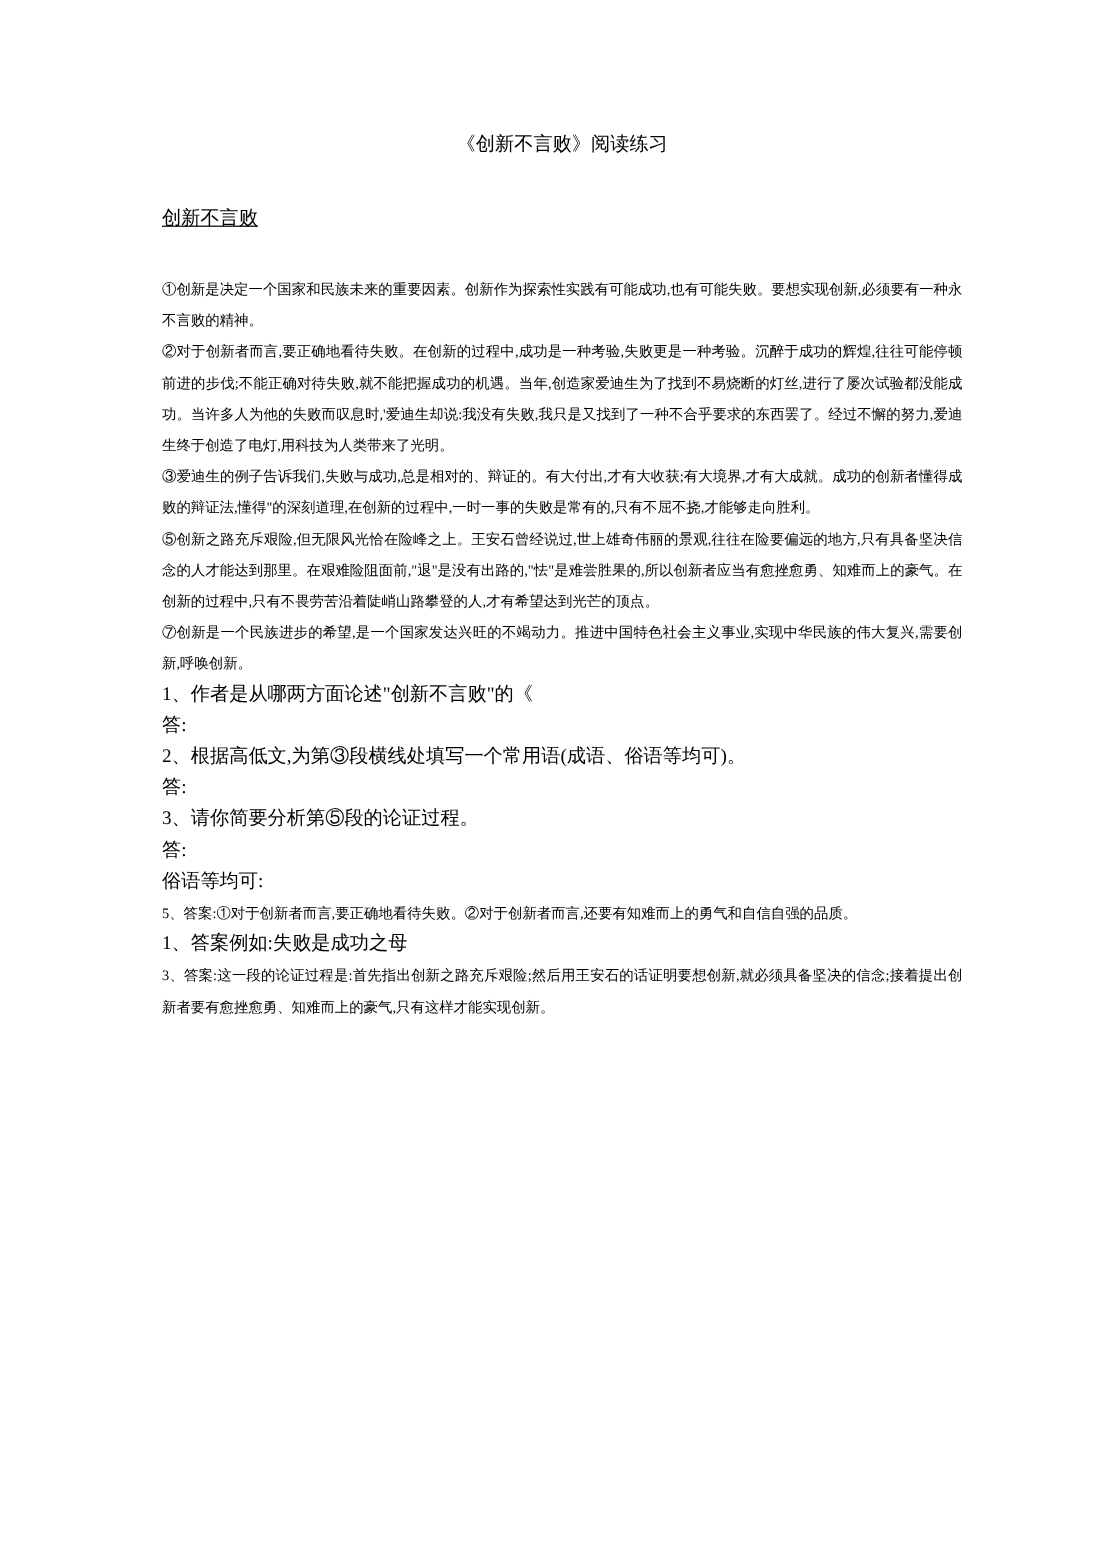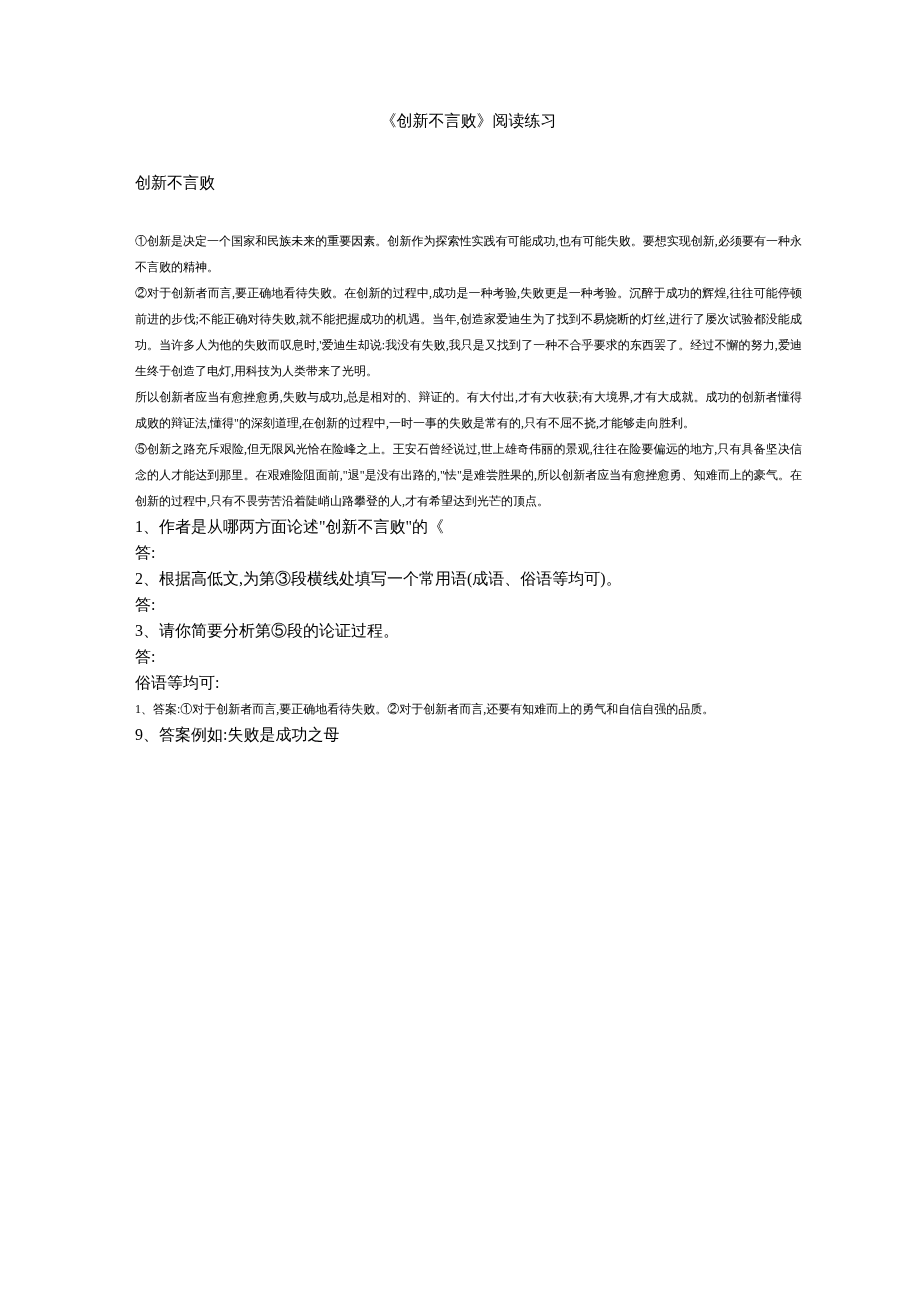--- a/index.html
+++ b/index.html
@@ -25,20 +25,21 @@
     margin: 0 0 36px 0;
     font-size: 16px;
     font-weight: normal;
     text-align: center;
     line-height: 26px;
   }
   .article-heading {
     margin: 0 0 32px 0;
     font-size: 16px;
     line-height: 26px;
+    text-decoration: underline;
   }
   .para {
     margin: 0;
     font-size: 12px;
     line-height: 26px;
     text-align: justify;
     text-justify: inter-ideograph;
     word-break: break-all;
   }
   .line {
@@ -53,27 +54,29 @@
 <body>
 
 <div class="page">
 
   <h1 class="doc-title">《创新不言败》阅读练习</h1>
 
   <p class="article-heading">创新不言败</p>
 
   <p class="para">①创新是决定一个国家和民族未来的重要因素。创新作为探索性实践有可能成功,也有可能失败。要想实现创新,必须要有一种永不言败的精神。</p>
   <p class="para">②对于创新者而言,要正确地看待失败。在创新的过程中,成功是一种考验,失败更是一种考验。沉醉于成功的辉煌,往往可能停顿前进的步伐;不能正确对待失败,就不能把握成功的机遇。当年,创造家爱迪生为了找到不易烧断的灯丝,进行了屡次试验都没能成功。当许多人为他的失败而叹息时,'爱迪生却说:我没有失败,我只是又找到了一种不合乎要求的东西罢了。经过不懈的努力,爱迪生终于创造了电灯,用科技为人类带来了光明。</p>
-  <p class="para">所以创新者应当有愈挫愈勇,失败与成功,总是相对的、辩证的。有大付出,才有大收获;有大境界,才有大成就。成功的创新者懂得成败的辩证法,懂得"的深刻道理,在创新的过程中,一时一事的失败是常有的,只有不屈不挠,才能够走向胜利。</p>
+  <p class="para">③爱迪生的例子告诉我们,失败与成功,总是相对的、辩证的。有大付出,才有大收获;有大境界,才有大成就。成功的创新者懂得成败的辩证法,懂得"的深刻道理,在创新的过程中,一时一事的失败是常有的,只有不屈不挠,才能够走向胜利。</p>
   <p class="para">⑤创新之路充斥艰险,但无限风光恰在险峰之上。王安石曾经说过,世上雄奇伟丽的景观,往往在险要偏远的地方,只有具备坚决信念的人才能达到那里。在艰难险阻面前,"退"是没有出路的,"怯"是难尝胜果的,所以创新者应当有愈挫愈勇、知难而上的豪气。在创新的过程中,只有不畏劳苦沿着陡峭山路攀登的人,才有希望达到光芒的顶点。</p>
+  <p class="para">⑦创新是一个民族进步的希望,是一个国家发达兴旺的不竭动力。推进中国特色社会主义事业,实现中华民族的伟大复兴,需要创新,呼唤创新。</p>
 
   <p class="line">1、作者是从哪两方面论述"创新不言败"的《</p>
   <p class="line">答:</p>
   <p class="line">2、根据高低文,为第③段横线处填写一个常用语(成语、俗语等均可)。</p>
   <p class="line">答:</p>
   <p class="line">3、请你简要分析第⑤段的论证过程。</p>
   <p class="line">答:</p>
 
   <p class="line">俗语等均可:</p>
-  <p class="para">1、答案:①对于创新者而言,要正确地看待失败。②对于创新者而言,还要有知难而上的勇气和自信自强的品质。</p>
-  <p class="line">9、答案例如:失败是成功之母</p>
+  <p class="para">5、答案:①对于创新者而言,要正确地看待失败。②对于创新者而言,还要有知难而上的勇气和自信自强的品质。</p>
+  <p class="line">1、答案例如:失败是成功之母</p>
+  <p class="para">3、答案:这一段的论证过程是:首先指出创新之路充斥艰险;然后用王安石的话证明要想创新,就必须具备坚决的信念;接着提出创新者要有愈挫愈勇、知难而上的豪气,只有这样才能实现创新。</p>
 
 </div>
 
 </body></html>

